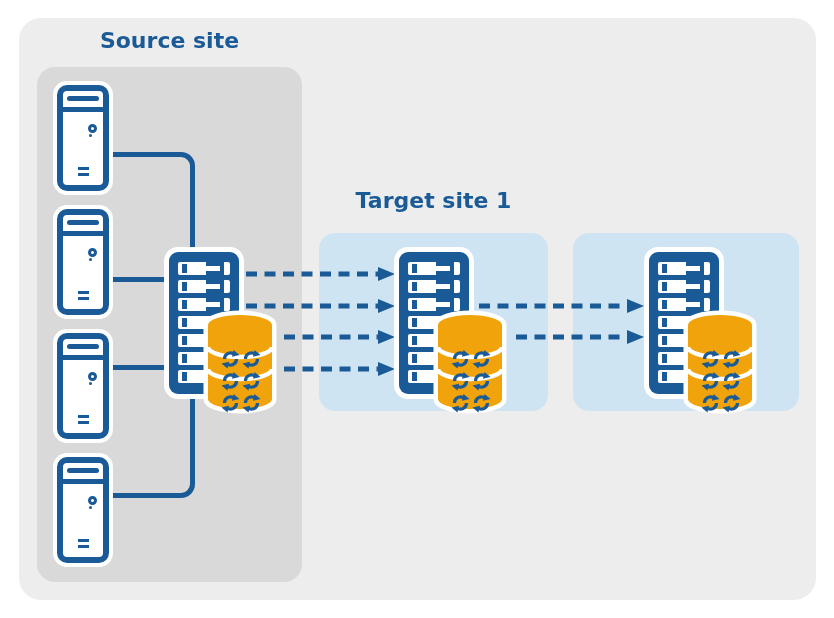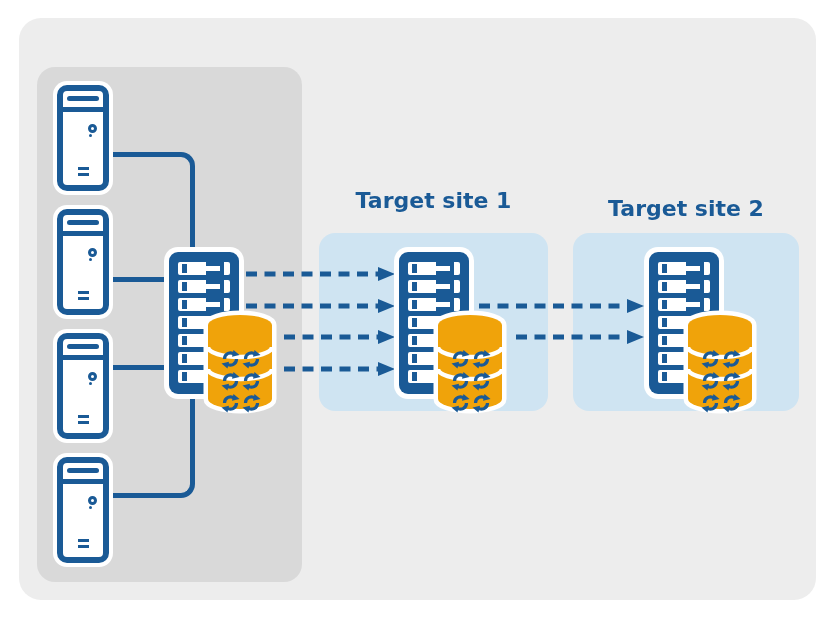--- a/index.html
+++ b/index.html
@@ -70,22 +70,22 @@
 </head>
 <body>
 
 <div class="canvas">
   <div class="outer"></div>
 
   <div class="panel panel-source"></div>
   <div class="panel panel-t1"></div>
   <div class="panel panel-t2"></div>
 
+  <div class="site-title title-source">Source site</div>
   <div class="site-title title-t1">Target site 1</div>
-  <div class="site-title title-t2">Target site 2</div>
 
   <div id="icon-layer">
       <div class="con con-elbow-down" style="left: 112px; top: 152px; width: 78px; height: 102px;"></div>
       <div class="con con-line" style="left: 112px; top: 277px; width: 60px;"></div>
       <div class="con con-line" style="left: 112px; top: 365px; width: 60px;"></div>
       <div class="con con-elbow-up" style="left: 112px; top: 396px; width: 78px; height: 97px;"></div>
       <div class="tower" style="top: 85px;">
         <div class="topbar"></div>
         <div class="divider"></div>
         <div class="power"></div>

